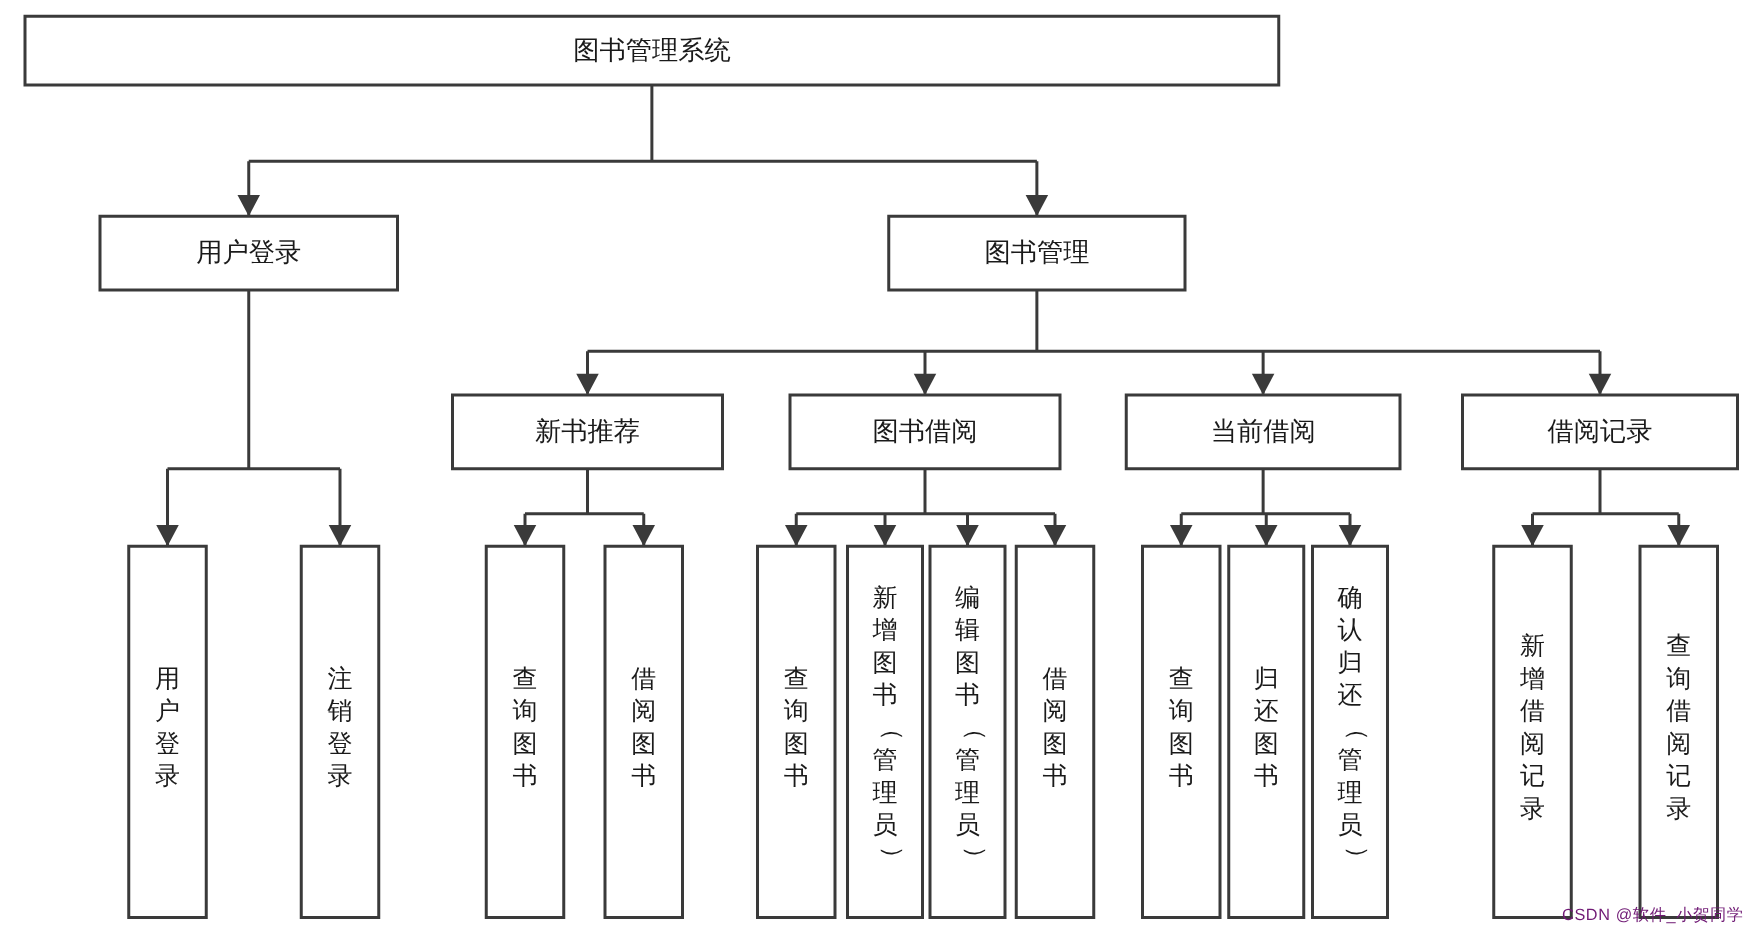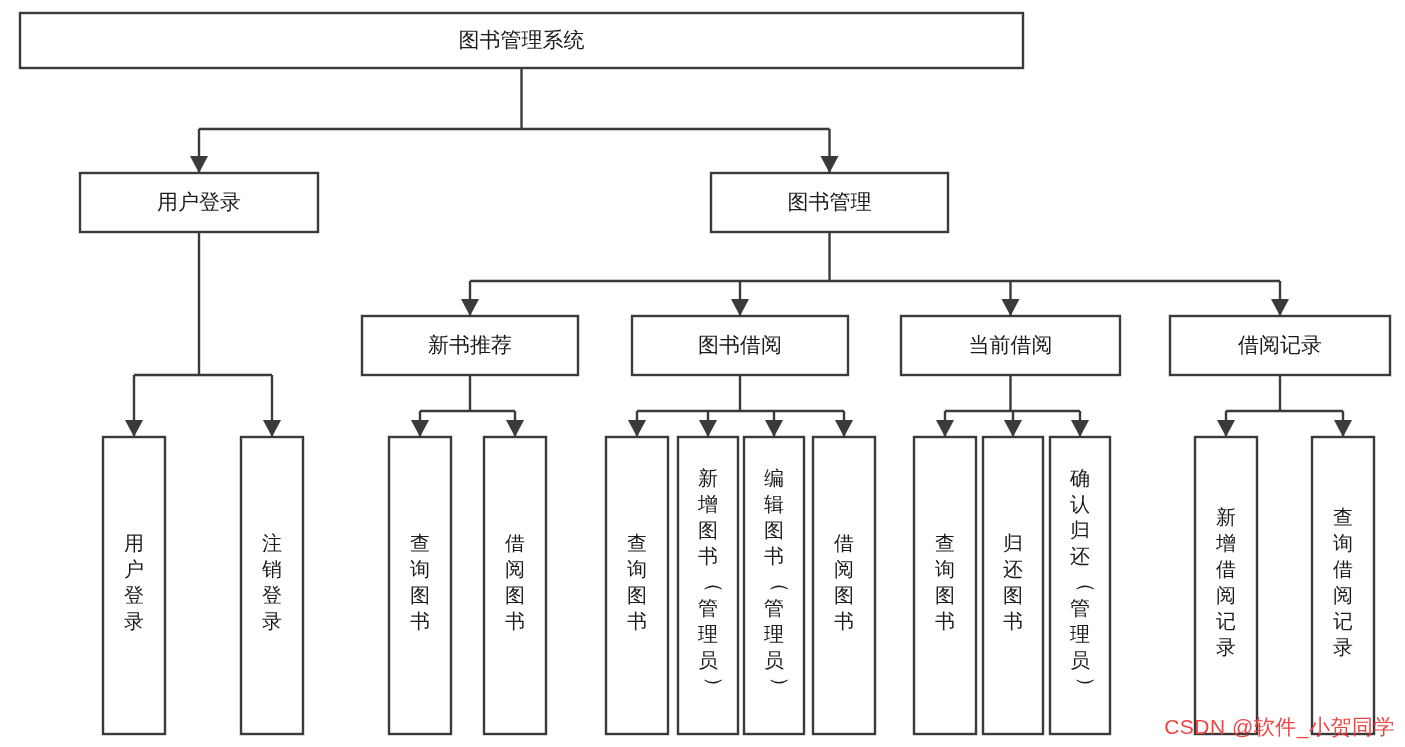--- a/index.html
+++ b/index.html
@@ -52,22 +52,22 @@
     font-family: "Liberation Sans", "DejaVu Sans", sans-serif;
     font-size: 20px;
     fill: #1a1a1a;
     text-anchor: middle;
   }
   .watermark {
     position: absolute;
     right: 10px;
     bottom: 6px;
     font-family: "Liberation Sans", "DejaVu Sans", sans-serif;
-    font-size: 21px;
-    color: #ef4444;
+    font-size: 13px;
+    color: #701a75;
     letter-spacing: 0.5px;
     white-space: nowrap;
     user-select: none;
   }
 </style>
 </head>
 <body>
 
 <div id="diagram-root">
   <svg id="flow-svg" viewBox="0 0 1405 747">

